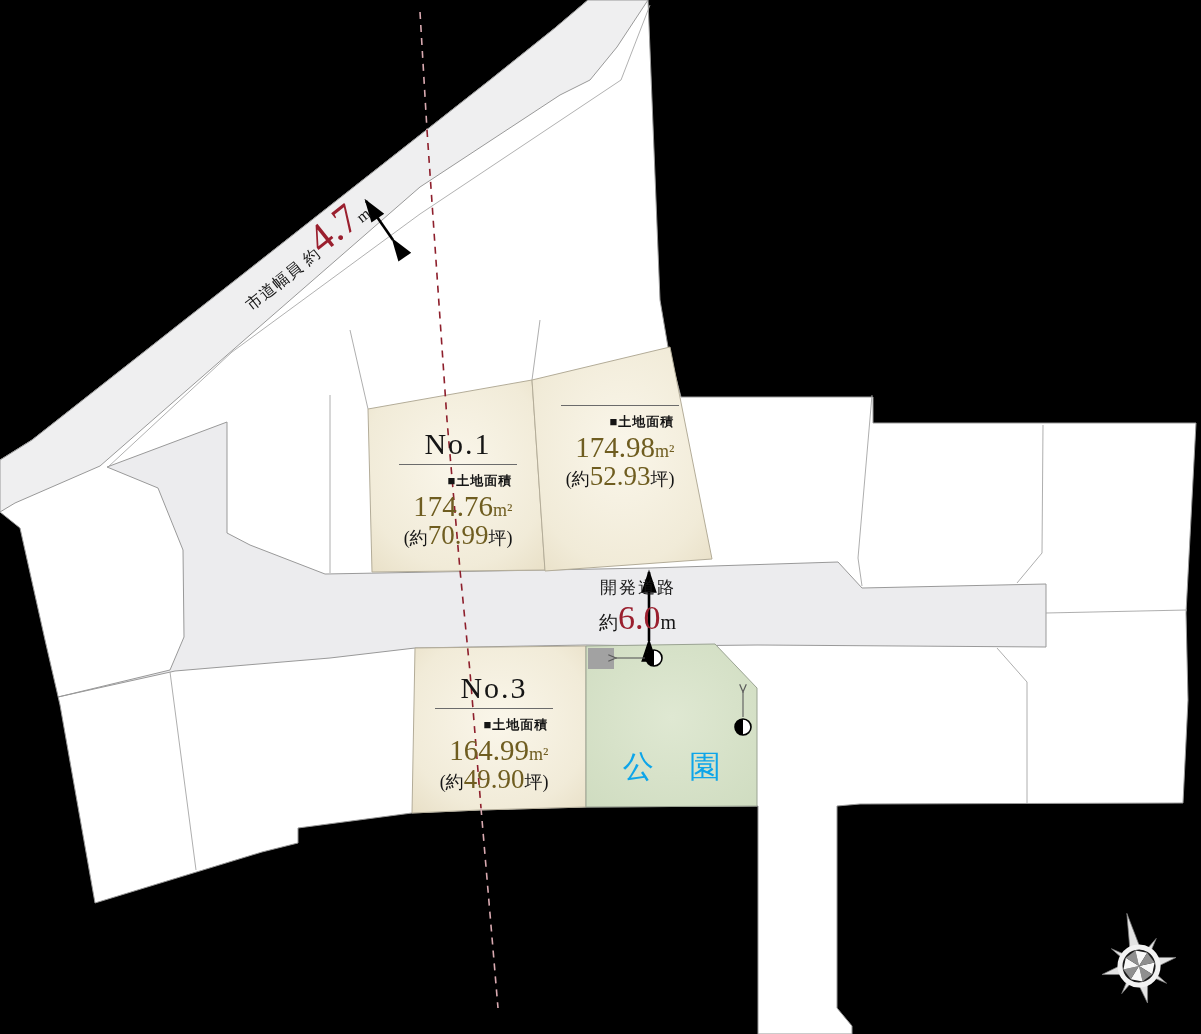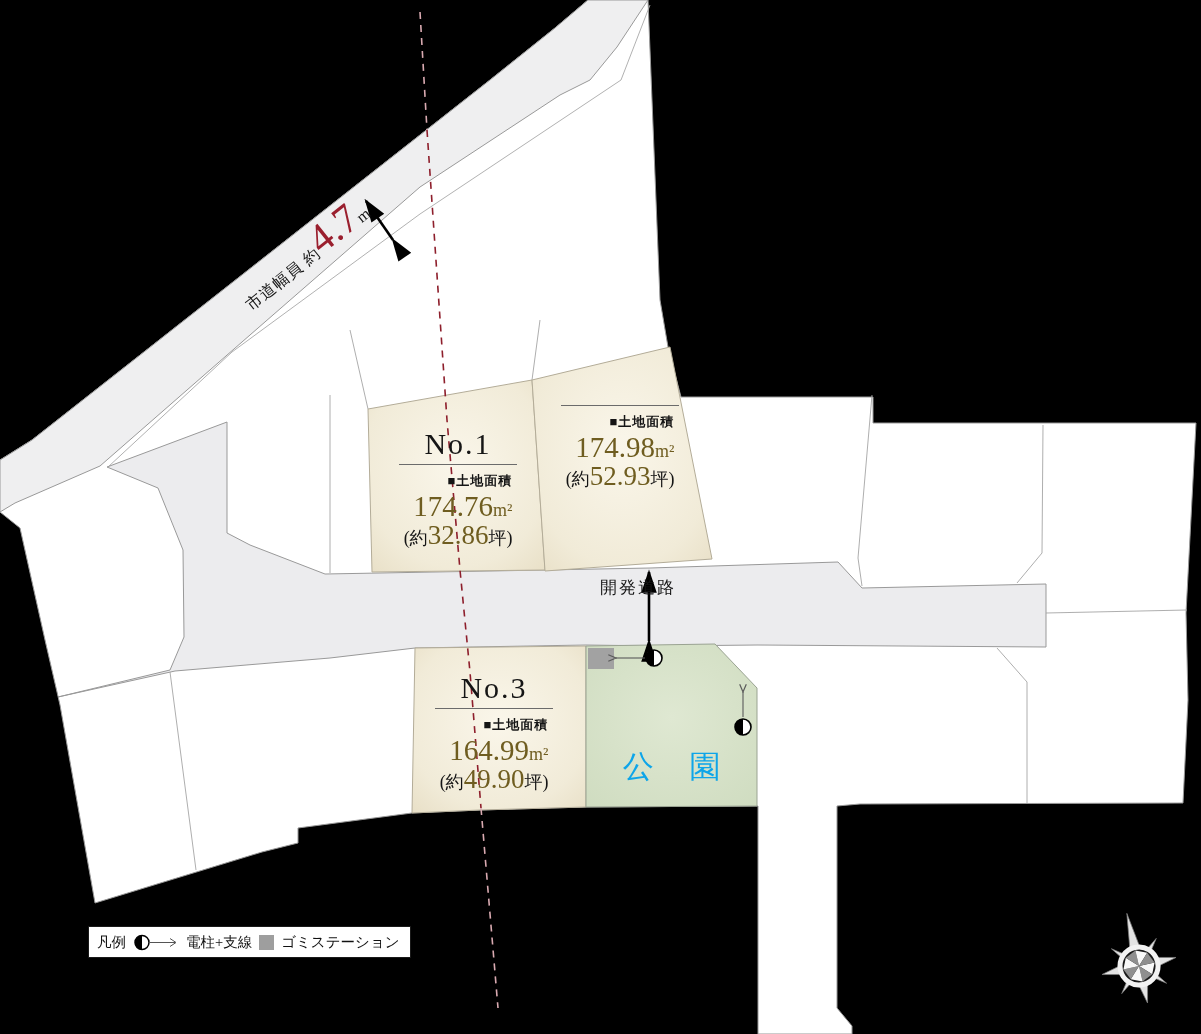--- a/index.html
+++ b/index.html
@@ -154,29 +154,30 @@
     </g>
   </svg>
 
   <div class="lbl cityroad">
     <span>市道幅員</span>
     <span>約</span><span class="big">4.7</span><span class="unit">m</span>
   </div>
 
   <div class="lbl devroad">
     <div class="l1">開発道路</div>
+    <div><span class="approx">約</span><span class="big">6.0</span><span class="unit">m</span></div>
   </div>
 
   <div class="lot" id="lot1">
     <div class="no">No.1</div>
     <div class="rule"></div>
     <div class="inner">
       <div class="atitle">■土地面積</div>
       <div class="m2line"><span class="num">174.76</span><span class="unit">m²</span></div>
-      <div class="tsubo"><span class="paren">(約</span><span class="num">32.86</span><span class="paren">坪)</span></div>
+      <div class="tsubo"><span class="paren">(約</span><span class="num">70.99</span><span class="paren">坪)</span></div>
     </div>
   </div>
 
   <div class="lot" id="lot2">
     <div class="rule"></div>
     <div class="inner">
       <div class="atitle">■土地面積</div>
       <div class="m2line"><span class="num">174.98</span><span class="unit">m²</span></div>
       <div class="tsubo"><span class="paren">(約</span><span class="num">52.93</span><span class="paren">坪)</span></div>
     </div>
@@ -187,26 +188,14 @@
     <div class="rule"></div>
     <div class="inner">
       <div class="atitle">■土地面積</div>
       <div class="m2line"><span class="num">164.99</span><span class="unit">m²</span></div>
       <div class="tsubo"><span class="paren">(約</span><span class="num">49.90</span><span class="paren">坪)</span></div>
     </div>
   </div>
 
   <div class="lbl park">公 園</div>
 
-  <div class="legend">
-    <span>凡例</span>
-    <svg width="46" height="17" viewBox="0 0 46 17">
-      <circle cx="9" cy="8.5" r="7" fill="#fff" stroke="#000" stroke-width="1.5"></circle>
-      <path d="M9,1.5 A7,7 0 0 0 9,15.5 Z" fill="#000"></path>
-      <line x1="16" y1="8.5" x2="42" y2="8.5" stroke="#555" stroke-width="1"></line>
-      <path d="M37,4.5 L43,8.5 L37,12.5" fill="none" stroke="#555" stroke-width="1"></path>
-    </svg>
-    <span>電柱+支線</span>
-    <span class="sq"></span>
-    <span>ゴミステーション</span>
-  </div>
 
 </div>
 
 </body></html>

